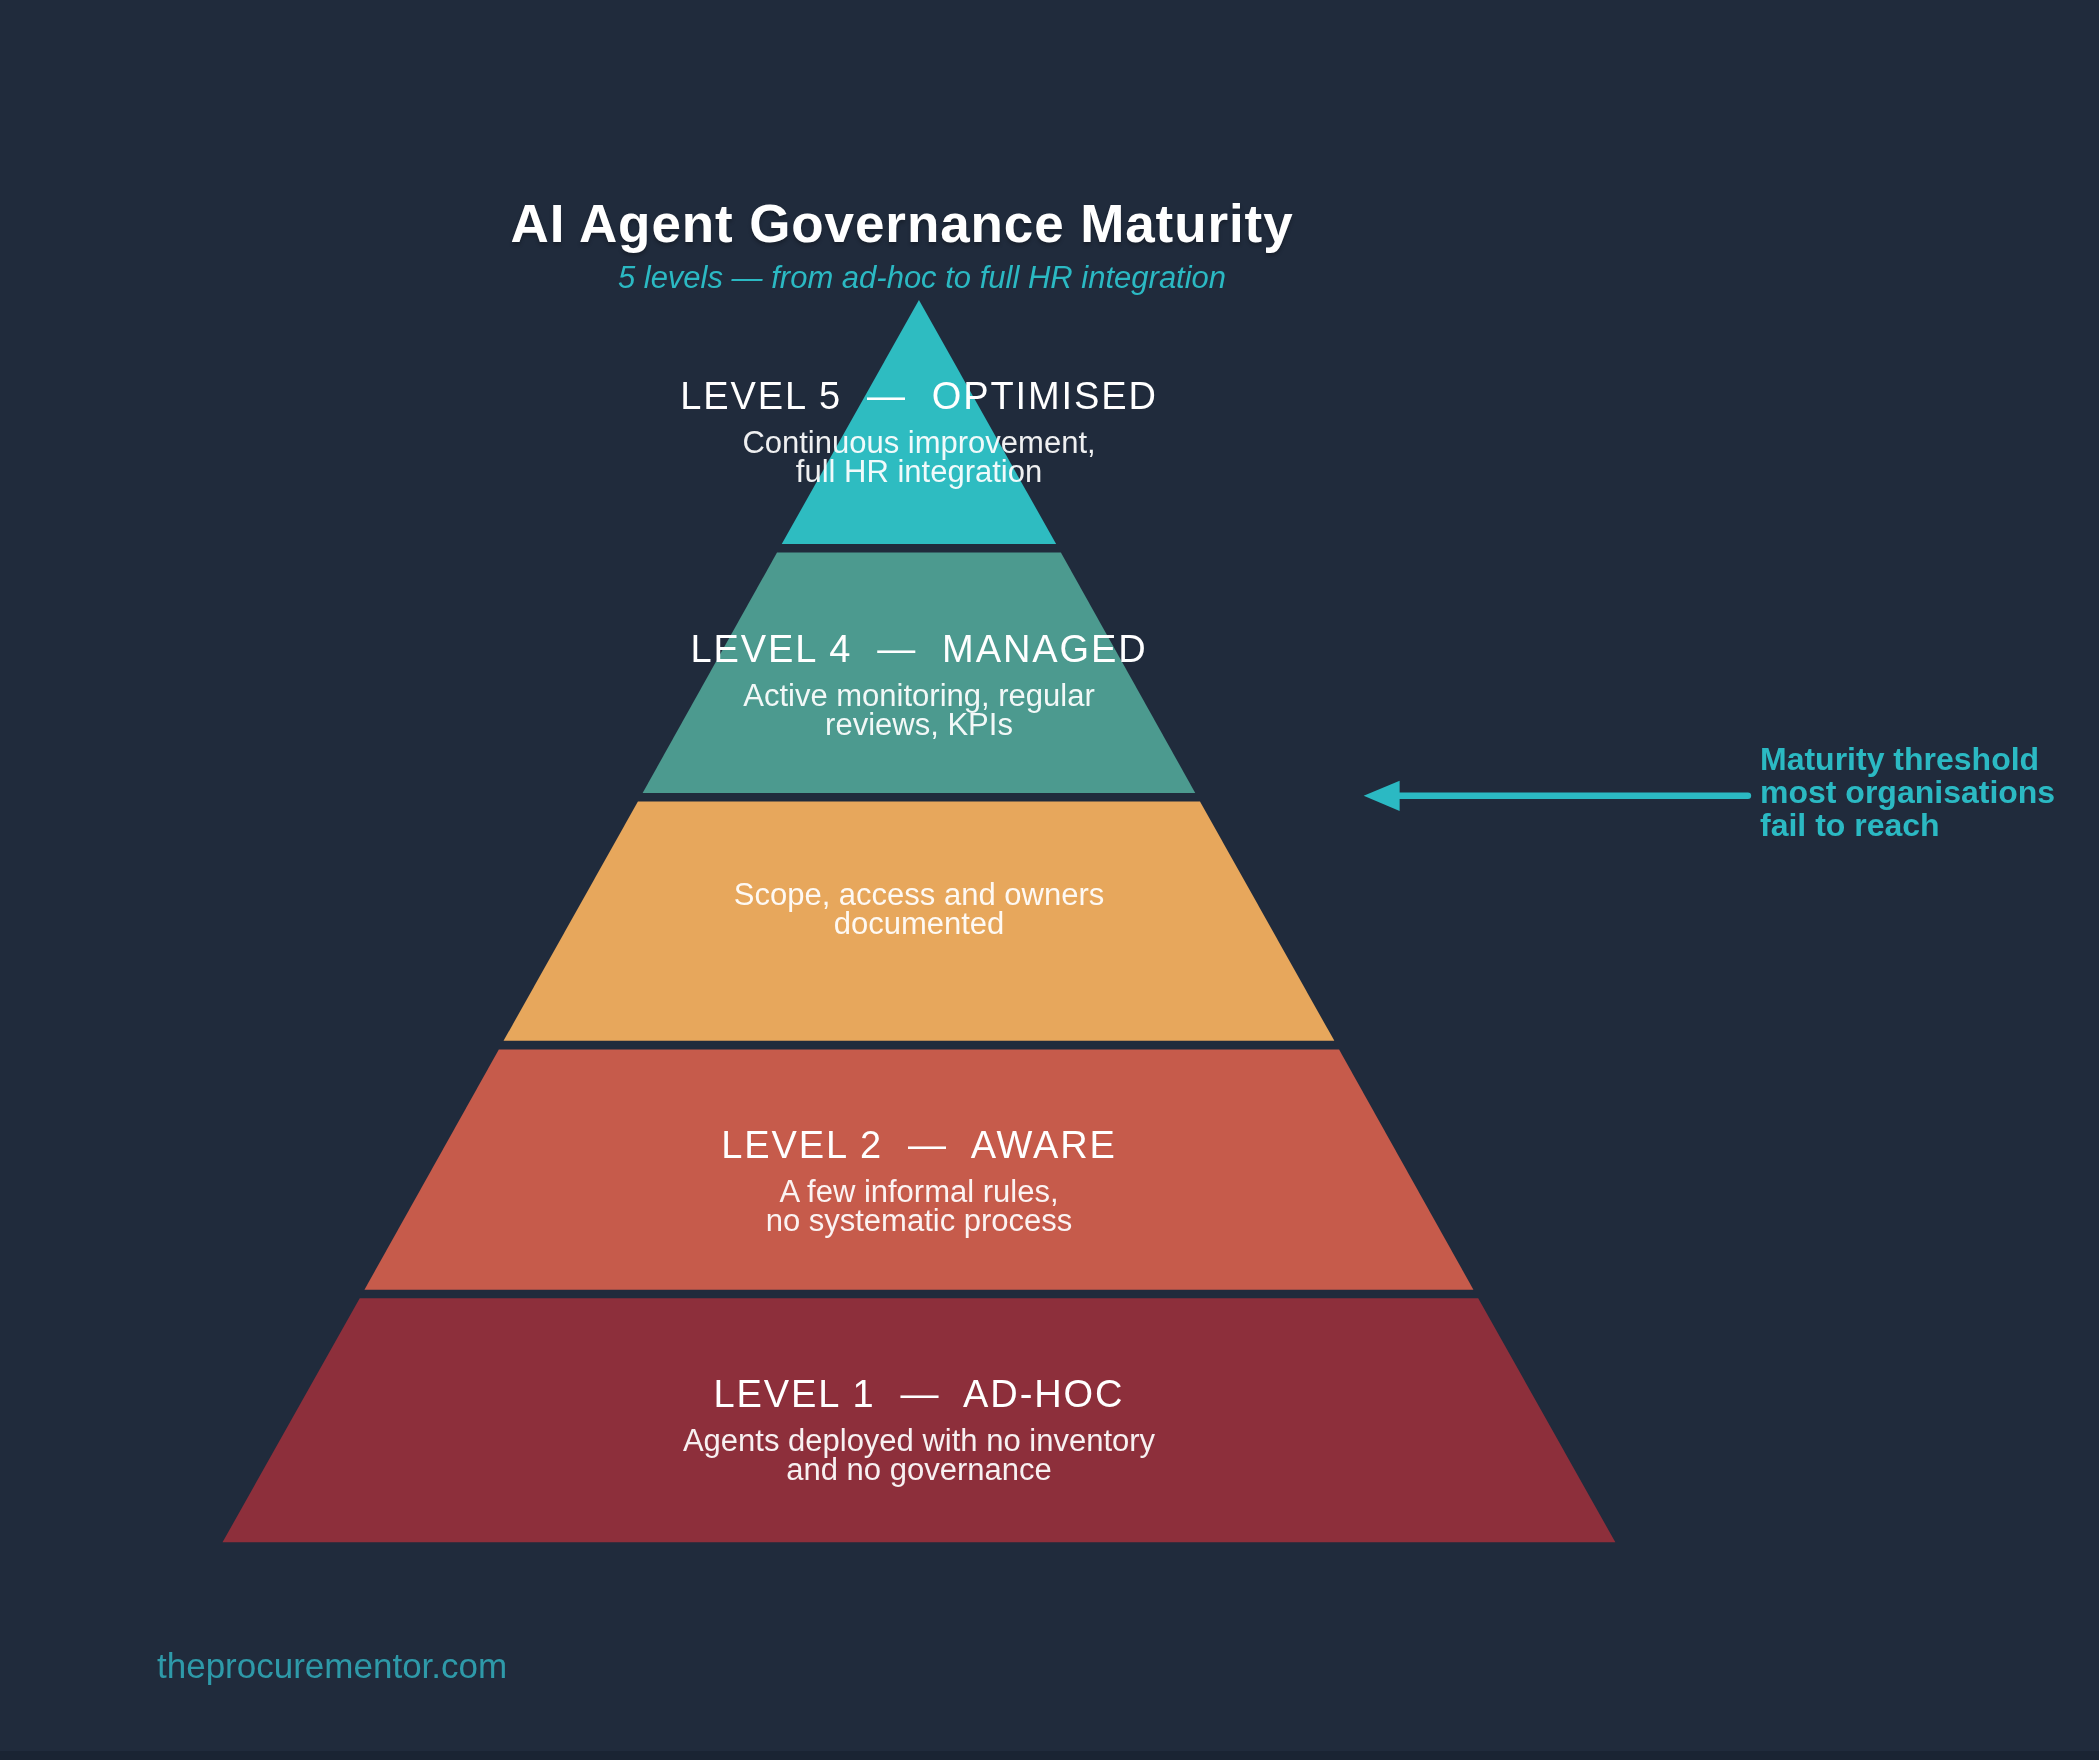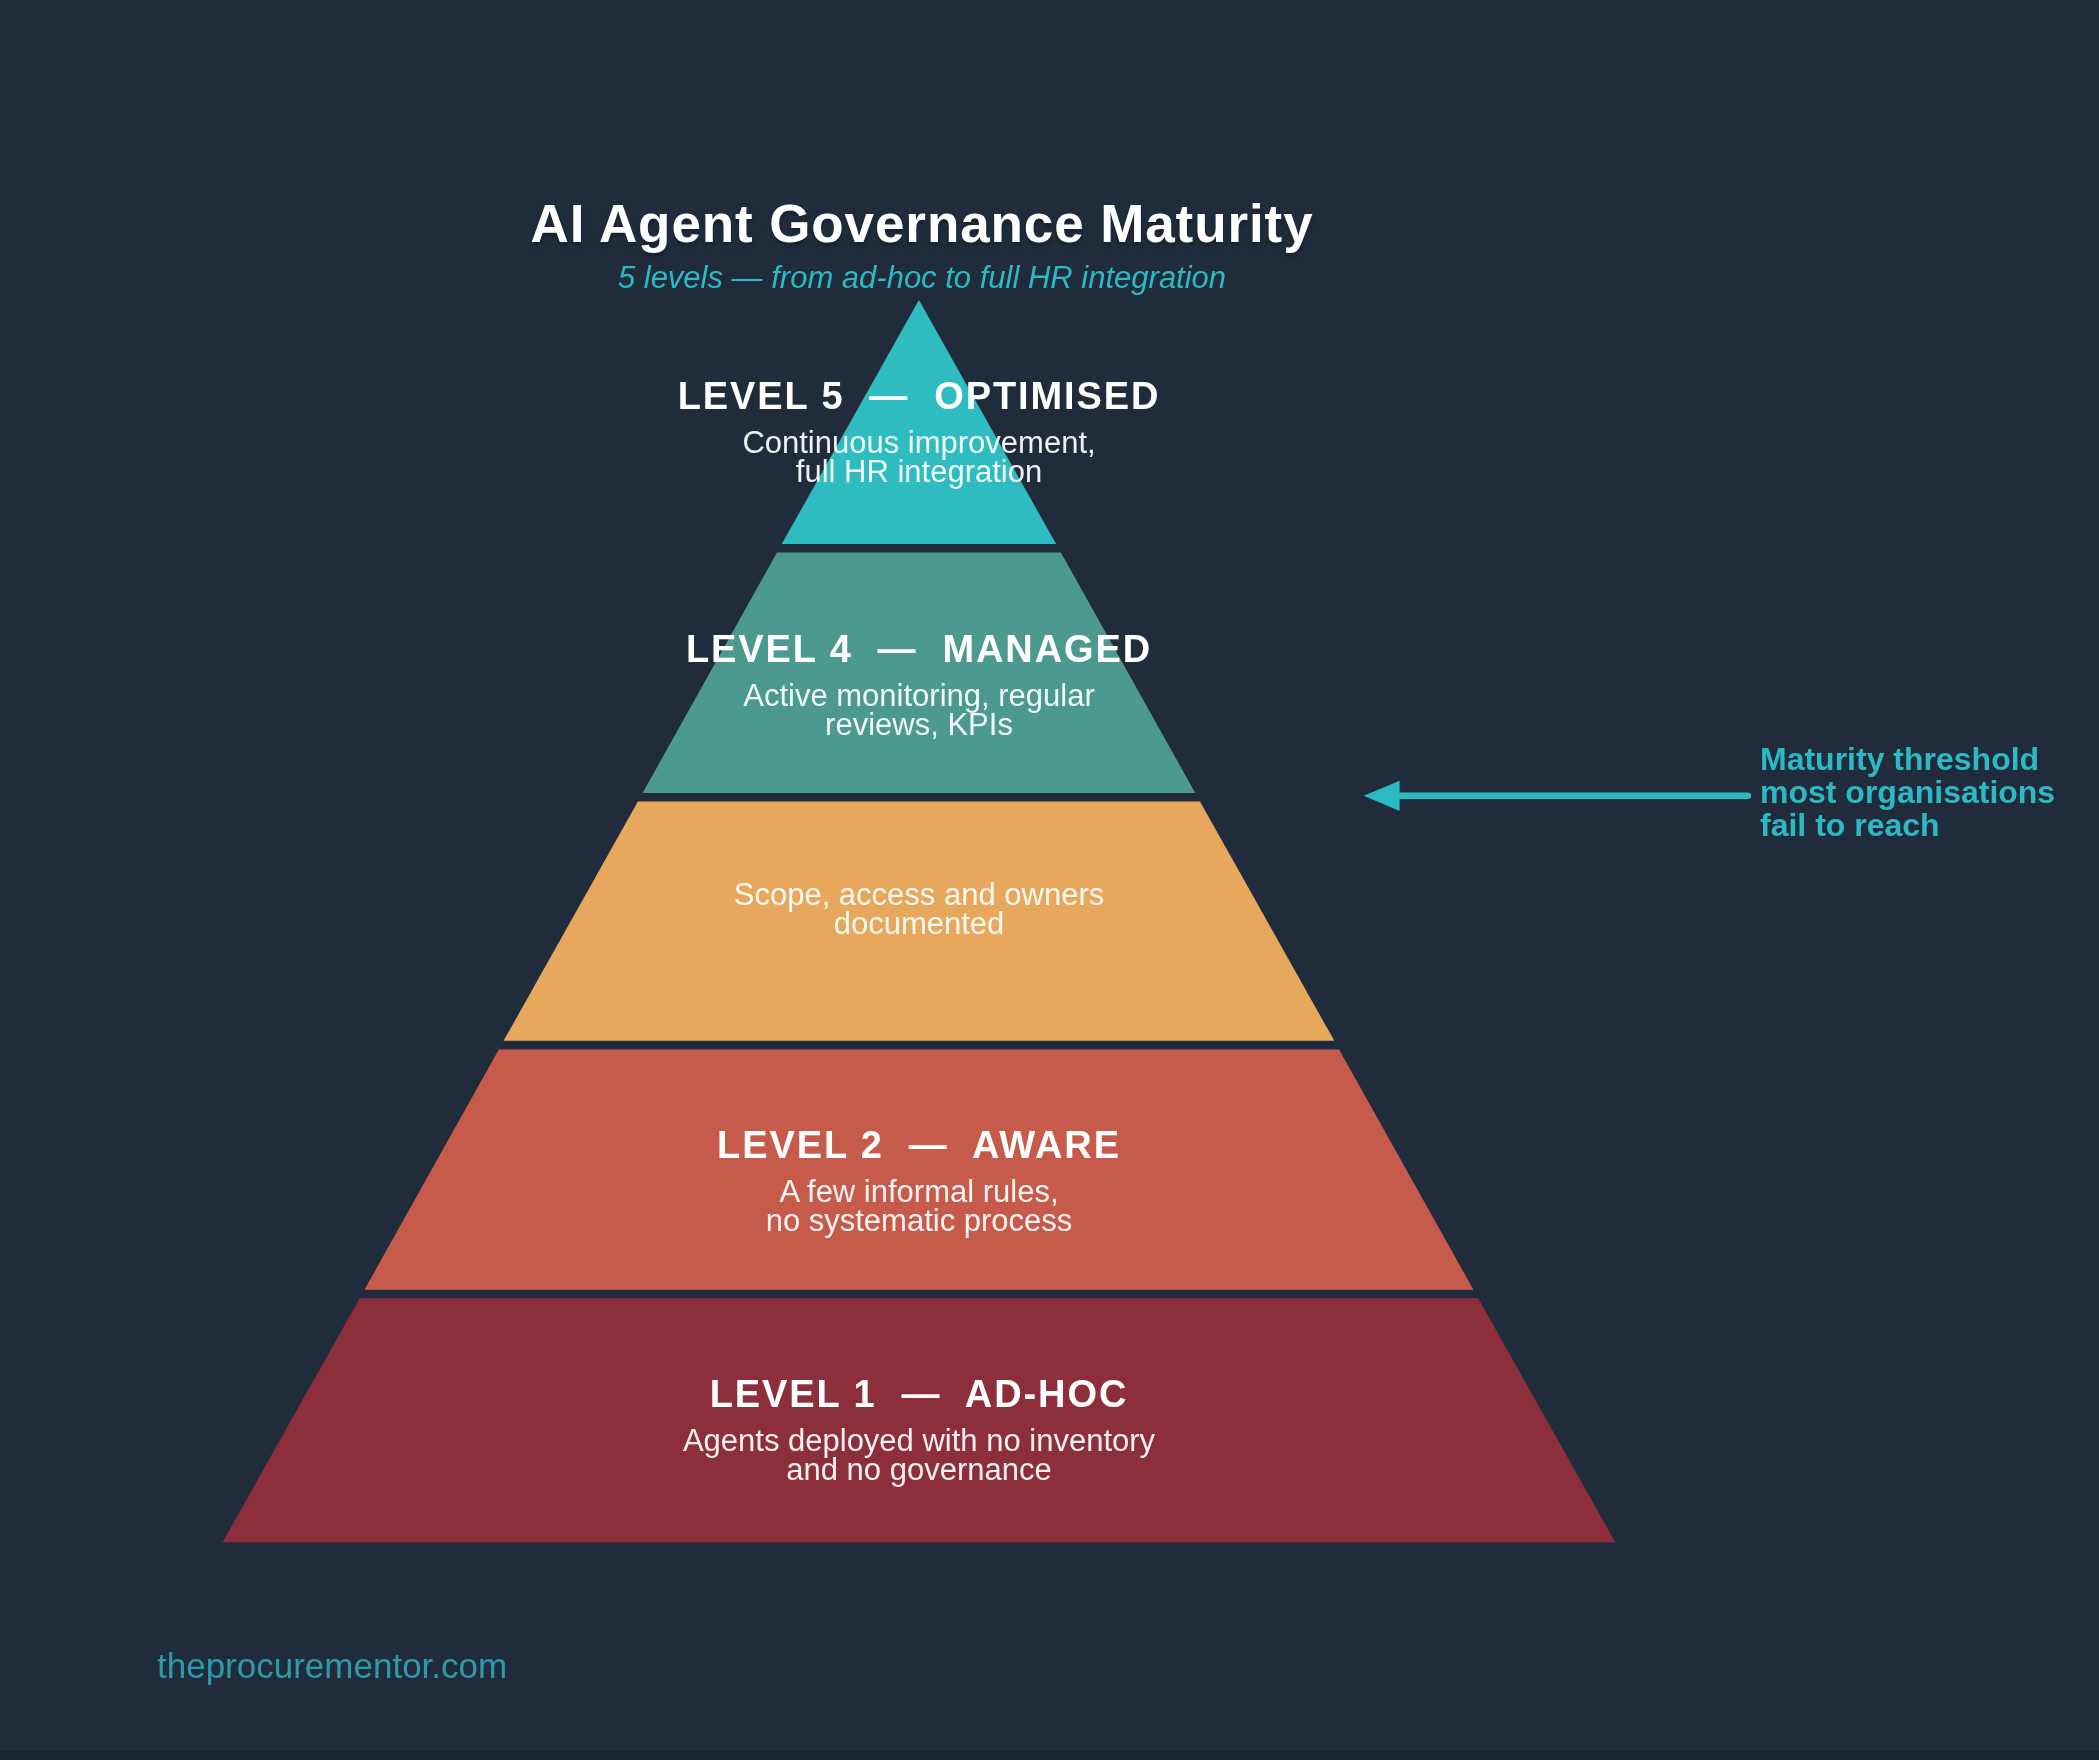--- a/index.html
+++ b/index.html
@@ -15,21 +15,21 @@
     font-family: "Liberation Sans", sans-serif;
   }
   .canvas {
     position: absolute;
     inset: 0;
   }
   
   .title {
     position: absolute;
     top: 157px;
-    left: 922px;
+    left: 902px;
     transform: translateX(-50%);
     width: max-content;
     color: #ffffff;
     font-size: 53px;
     font-weight: bold;
     letter-spacing: 0.9px;
     line-height: 61px;
     text-shadow: 0 2.8px 3.8px rgba(0,0,0,0.25);
     white-space: pre;
   }
@@ -58,21 +58,21 @@
   .level-text {
     position: absolute;
     left: 919px;
     transform: translateX(-50%);
     width: max-content;
     text-align: center;
   }
   .level-label {
     color: #ffffff;
     font-size: 38px;
-    font-weight: bold;
+    font-weight: normal;
     letter-spacing: 1.9px;
     line-height: 49px;
     white-space: pre;
   }
   .level-desc {
     margin-top: 6.6px;
     color: rgba(255,255,255,0.93);
     font-size: 31px;
     line-height: 29px;
     white-space: pre-line;

